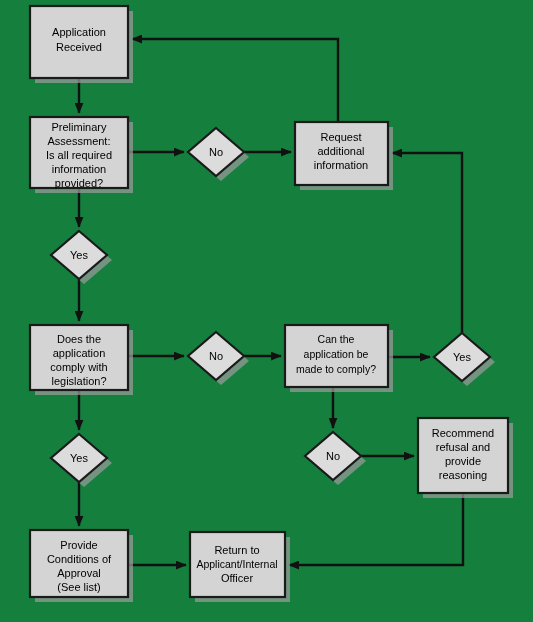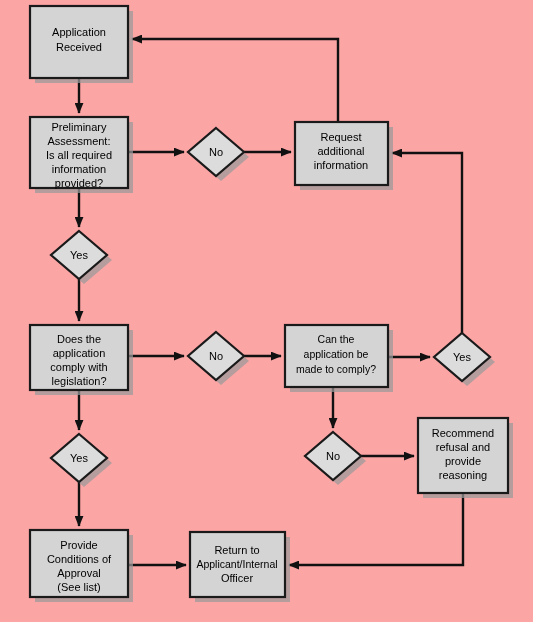--- a/index.html
+++ b/index.html
@@ -7,21 +7,21 @@
     padding: 0;
     background: #ffffff;
   }
   body {
     font-family: "Liberation Sans", sans-serif;
   }
   #canvas {
     position: relative;
     width: 533px;
     height: 622px;
-    background: #fca5a5;
+    background: #15803d;
     overflow: hidden;
   }
   #flow-svg {
     position: absolute;
     left: 0;
     top: 0;
     width: 533px;
     height: 622px;
   }
   .node-text {

